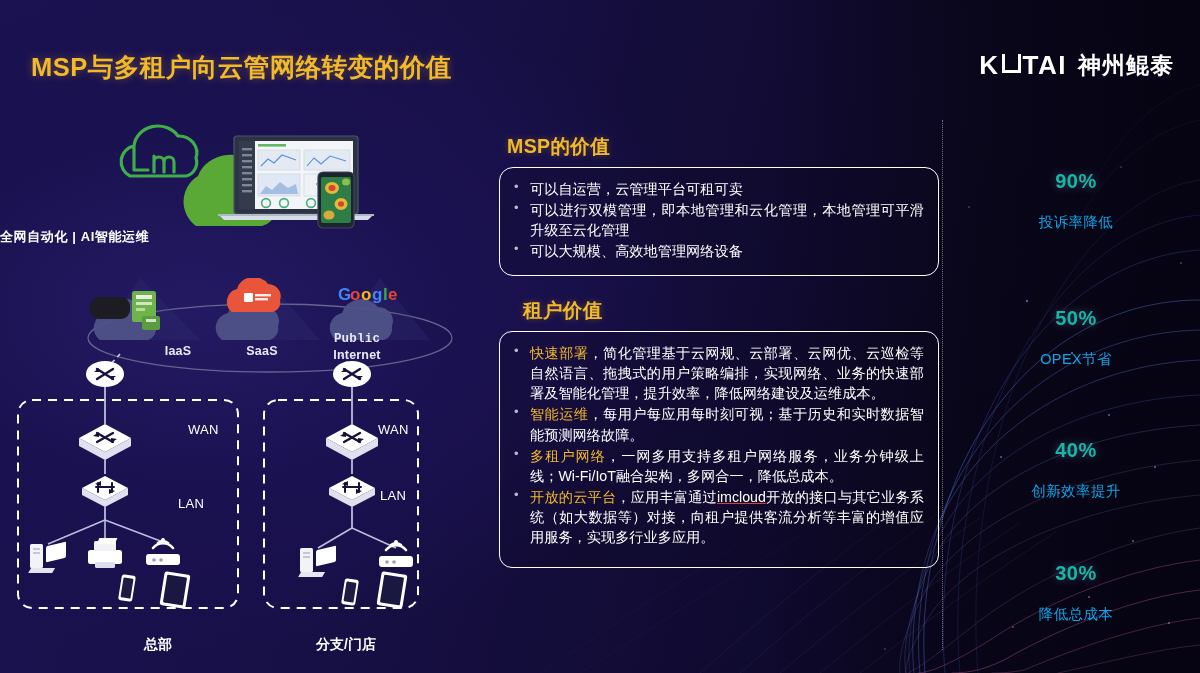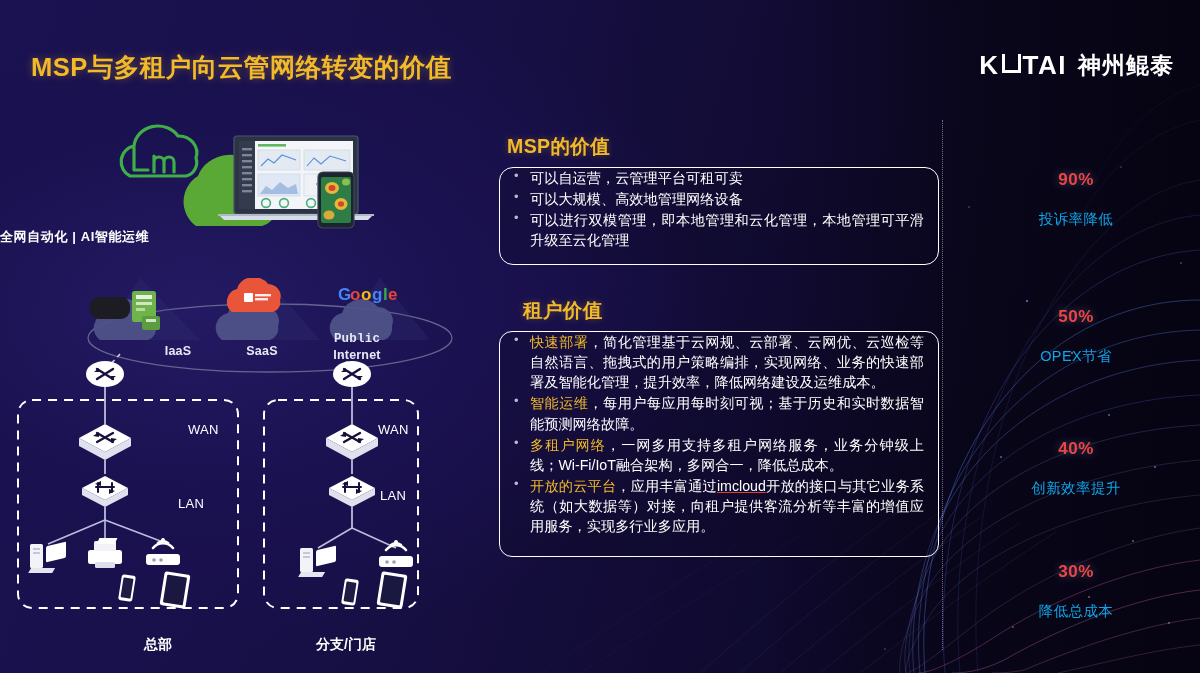--- a/index.html
+++ b/index.html
@@ -84,21 +84,21 @@
 
   
   #center { position: absolute; left: 495px; top: 0; width: 450px; height: 673px; }
   .sec-title {
     color: #f2b928; font-size: 19.5px; font-weight: bold; letter-spacing: .4px;
     text-shadow: 0 0 7px rgba(242,185,40,0.3);
   }
   .card {
     border: 1.6px solid #ffffff;
     border-radius: 14px;
-    padding: 0 14px 12px 10px;
+    padding: 11px 14px 12px 10px;
     background: rgba(10,7,32,0.25);
   }
   ul.blist { list-style: none; }
   ul.blist li {
     position: relative;
     padding-left: 20px;
     color: #ffffff;
     font-size: 14.2px;
     line-height: 1.42;
     margin-bottom: 1px;
@@ -114,21 +114,21 @@
 
   
   #divider {
     position: absolute; left: 942px; top: 120px;
     width: 0; height: 530px;
     border-left: 1.5px dotted rgba(200,200,225,0.55);
   }
   #stats { position: absolute; left: 952px; top: 0; width: 248px; height: 673px; }
   .stat { position: absolute; width: 248px; text-align: center; }
   .stat .num {
-    color: #ef4444; font-size: 17px; font-weight: bold; letter-spacing: .5px;
+    color: #14b8a6; font-size: 20px; font-weight: bold; letter-spacing: .5px;
     text-shadow: 0 0 10px rgba(190,200,255,0.35);
   }
   .stat .lab {
     color: #0ea5e9; font-size: 14.5px; margin-top: 20px; letter-spacing: .4px;
   }
 </style>
 </head>
 <body>
 
 <div id="slide">
@@ -389,22 +389,22 @@
     <div class="topo-label" style="left:380px;top:388px;">LAN</div>
     <div class="site-label" style="left:88px;top:536px;width:140px;">总部</div>
     <div class="site-label" style="left:276px;top:536px;width:140px;">分支/门店</div>
   </div>
 
   <div id="center">
     <div class="sec-title" style="position:absolute;left:12px;top:133px;">MSP的价值</div>
     <div class="card" style="position:absolute;left:4px;top:167px;width:440px;">
       <ul class="blist">
         <li><span>可以自运营，云管理平台可租可卖</span></li>
+        <li><span>可以进行双模管理，即本地管理和云化管理，本地管理可平滑升级至云化管理</span></li>
         <li><span>可以大规模、高效地管理网络设备</span></li>
-        <li><span>可以进行双模管理，即本地管理和云化管理，本地管理可平滑升级至云化管理</span></li>
       </ul>
     </div>
 
     <div class="sec-title" style="position:absolute;left:28px;top:297px;">租户价值</div>
     <div class="card" style="position:absolute;left:4px;top:331px;width:440px;padding-bottom:18px;border-radius:13px;">
       <ul class="blist">
         <li><span class="kw">快速部署</span><span>，简化管理基于云网规、云部署、云网优、云巡检等自然语言、拖拽式的用户策略编排，实现网络、业务的快速部署及智能化管理，提升效率，降低网络建设及运维成本。</span></li>
         <li><span class="kw">智能运维</span><span>，每用户每应用每时刻可视；基于历史和实时数据智能预测网络故障。</span></li>
         <li><span class="kw">多租户网络</span><span>，一网多用支持多租户网络服务，业务分钟级上线；Wi-Fi/IoT融合架构，多网合一，降低总成本。</span></li>
         <li><span class="kw">开放的云平台</span><span>，应用丰富通过</span><span class="spell">imcloud</span><span>开放的接口与其它业务系统（如大数据等）对接，向租户提供客流分析等丰富的增值应用服务，实现多行业多应用。</span></li>

